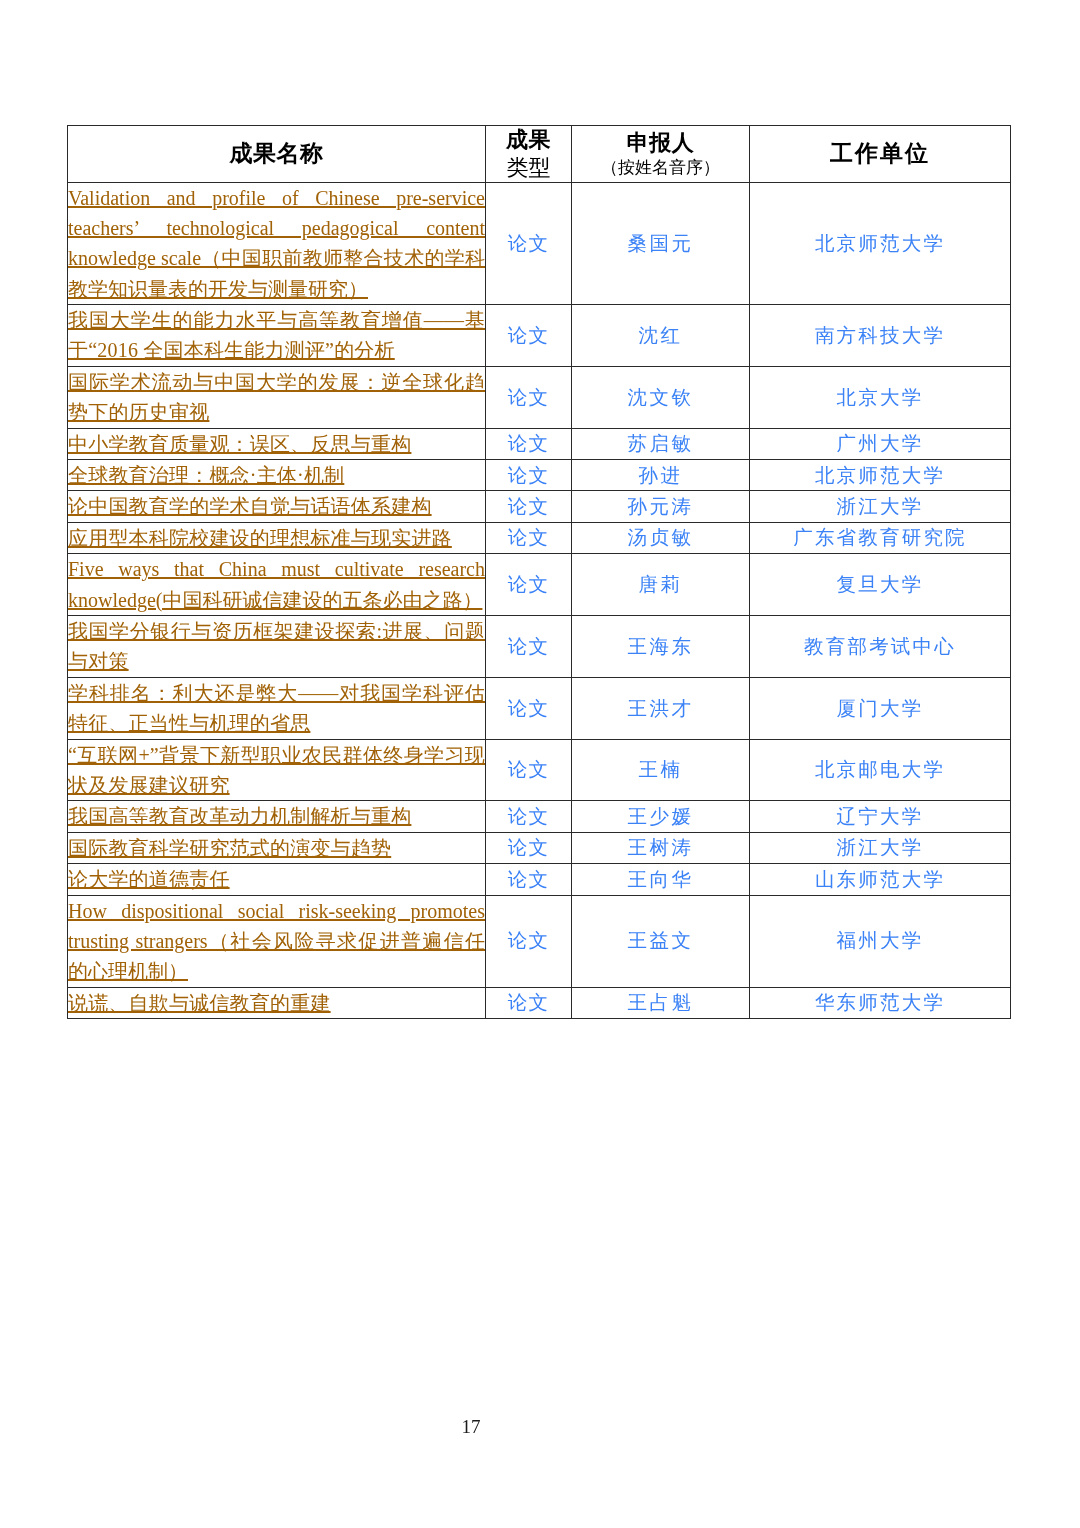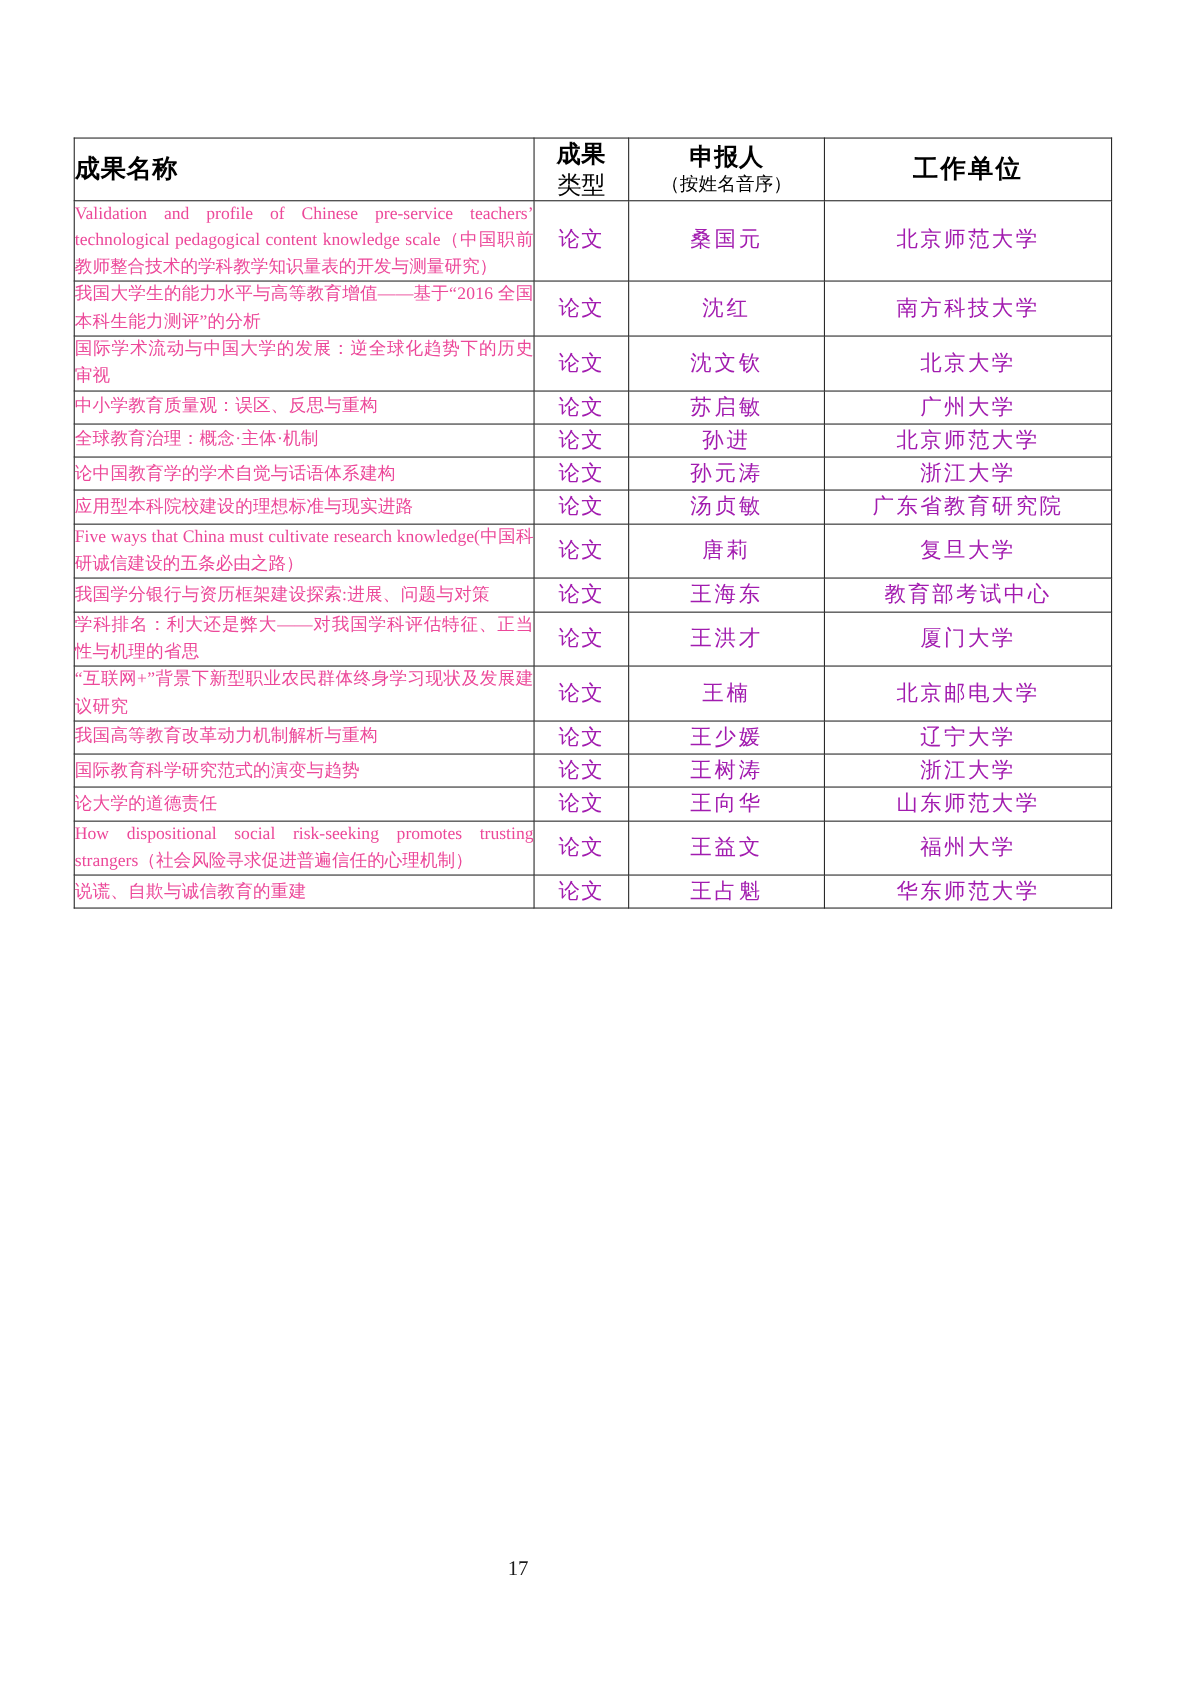--- a/index.html
+++ b/index.html
@@ -55,53 +55,54 @@
   
   thead th {
     font-weight: bold;
     font-size: 22px;
     line-height: 1.24;
     color: #000000;
     padding: 9px 4px;
     letter-spacing: 0.5px;
   }
   th.h-title {
-    text-align: left;
+    text-align: center;
     padding-left: 14px;
     font-size: 23px;
   }
   th.h-type, th.h-appl, th.h-org {
     text-align: center;
   }
   th .sub {
     display: block;
     font-size: 17px;
     font-weight: normal;
     letter-spacing: 0px;
     margin-top: 1px;
   }
   th.h-org { font-size: 23px; letter-spacing: 2px; }
 
   
   td.title {
     text-align: justify;
     text-align-last: left;
-    font-size: 16px;
+    font-size: 20px;
     line-height: 1.52;
     padding: 7px 11px 7px 12px;
-    color: #ec4899;
+    color: #a16207;
     word-break: break-word;
+    text-decoration: underline;
   }
   td.title.zh { letter-spacing: 0.2px; margin-left: 24px; }
 
   td.type, td.appl, td.org {
     text-align: center;
     font-size: 19.5px;
     line-height: 1.5;
-    color: #a21caf;
+    color: #3b82f6;
     letter-spacing: 1.2px;
     padding: 6px 3px;
   }
   td.appl { letter-spacing: 2.5px; text-align: center; }
   td.org  { letter-spacing: 2.2px; }
 
   .pagenum {
     position: absolute;
     left: 0;
     top: 1416px;

